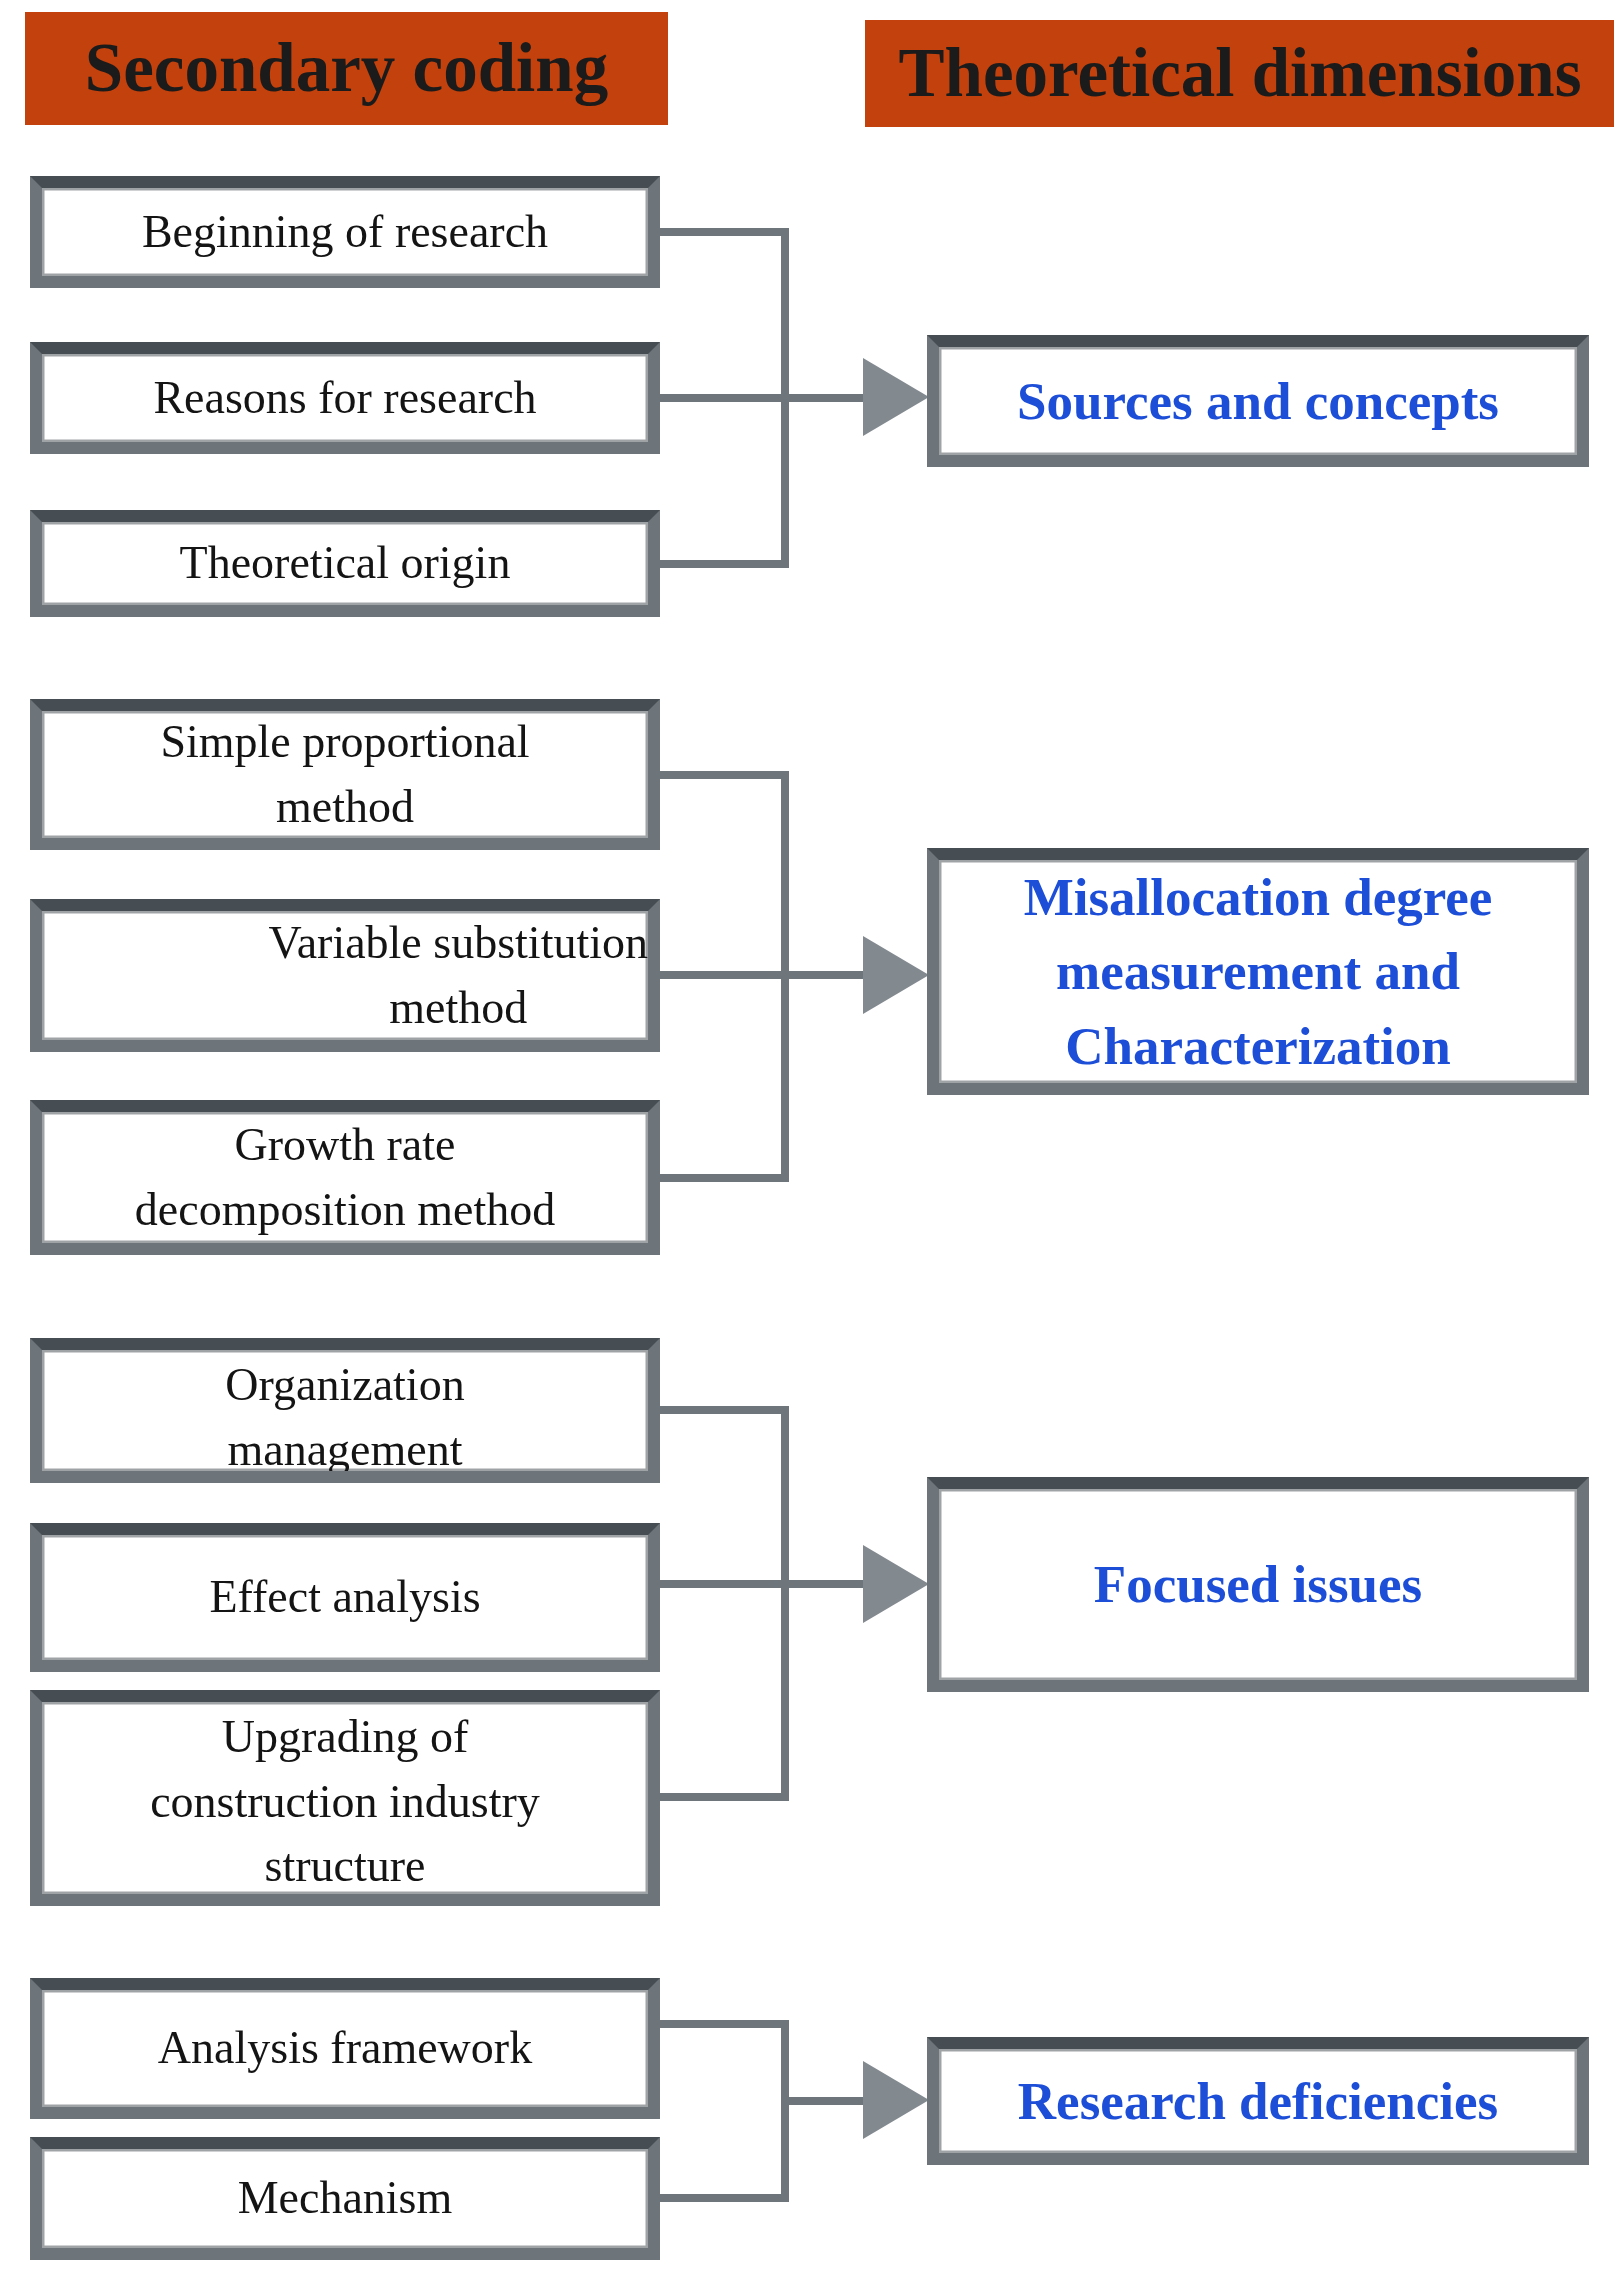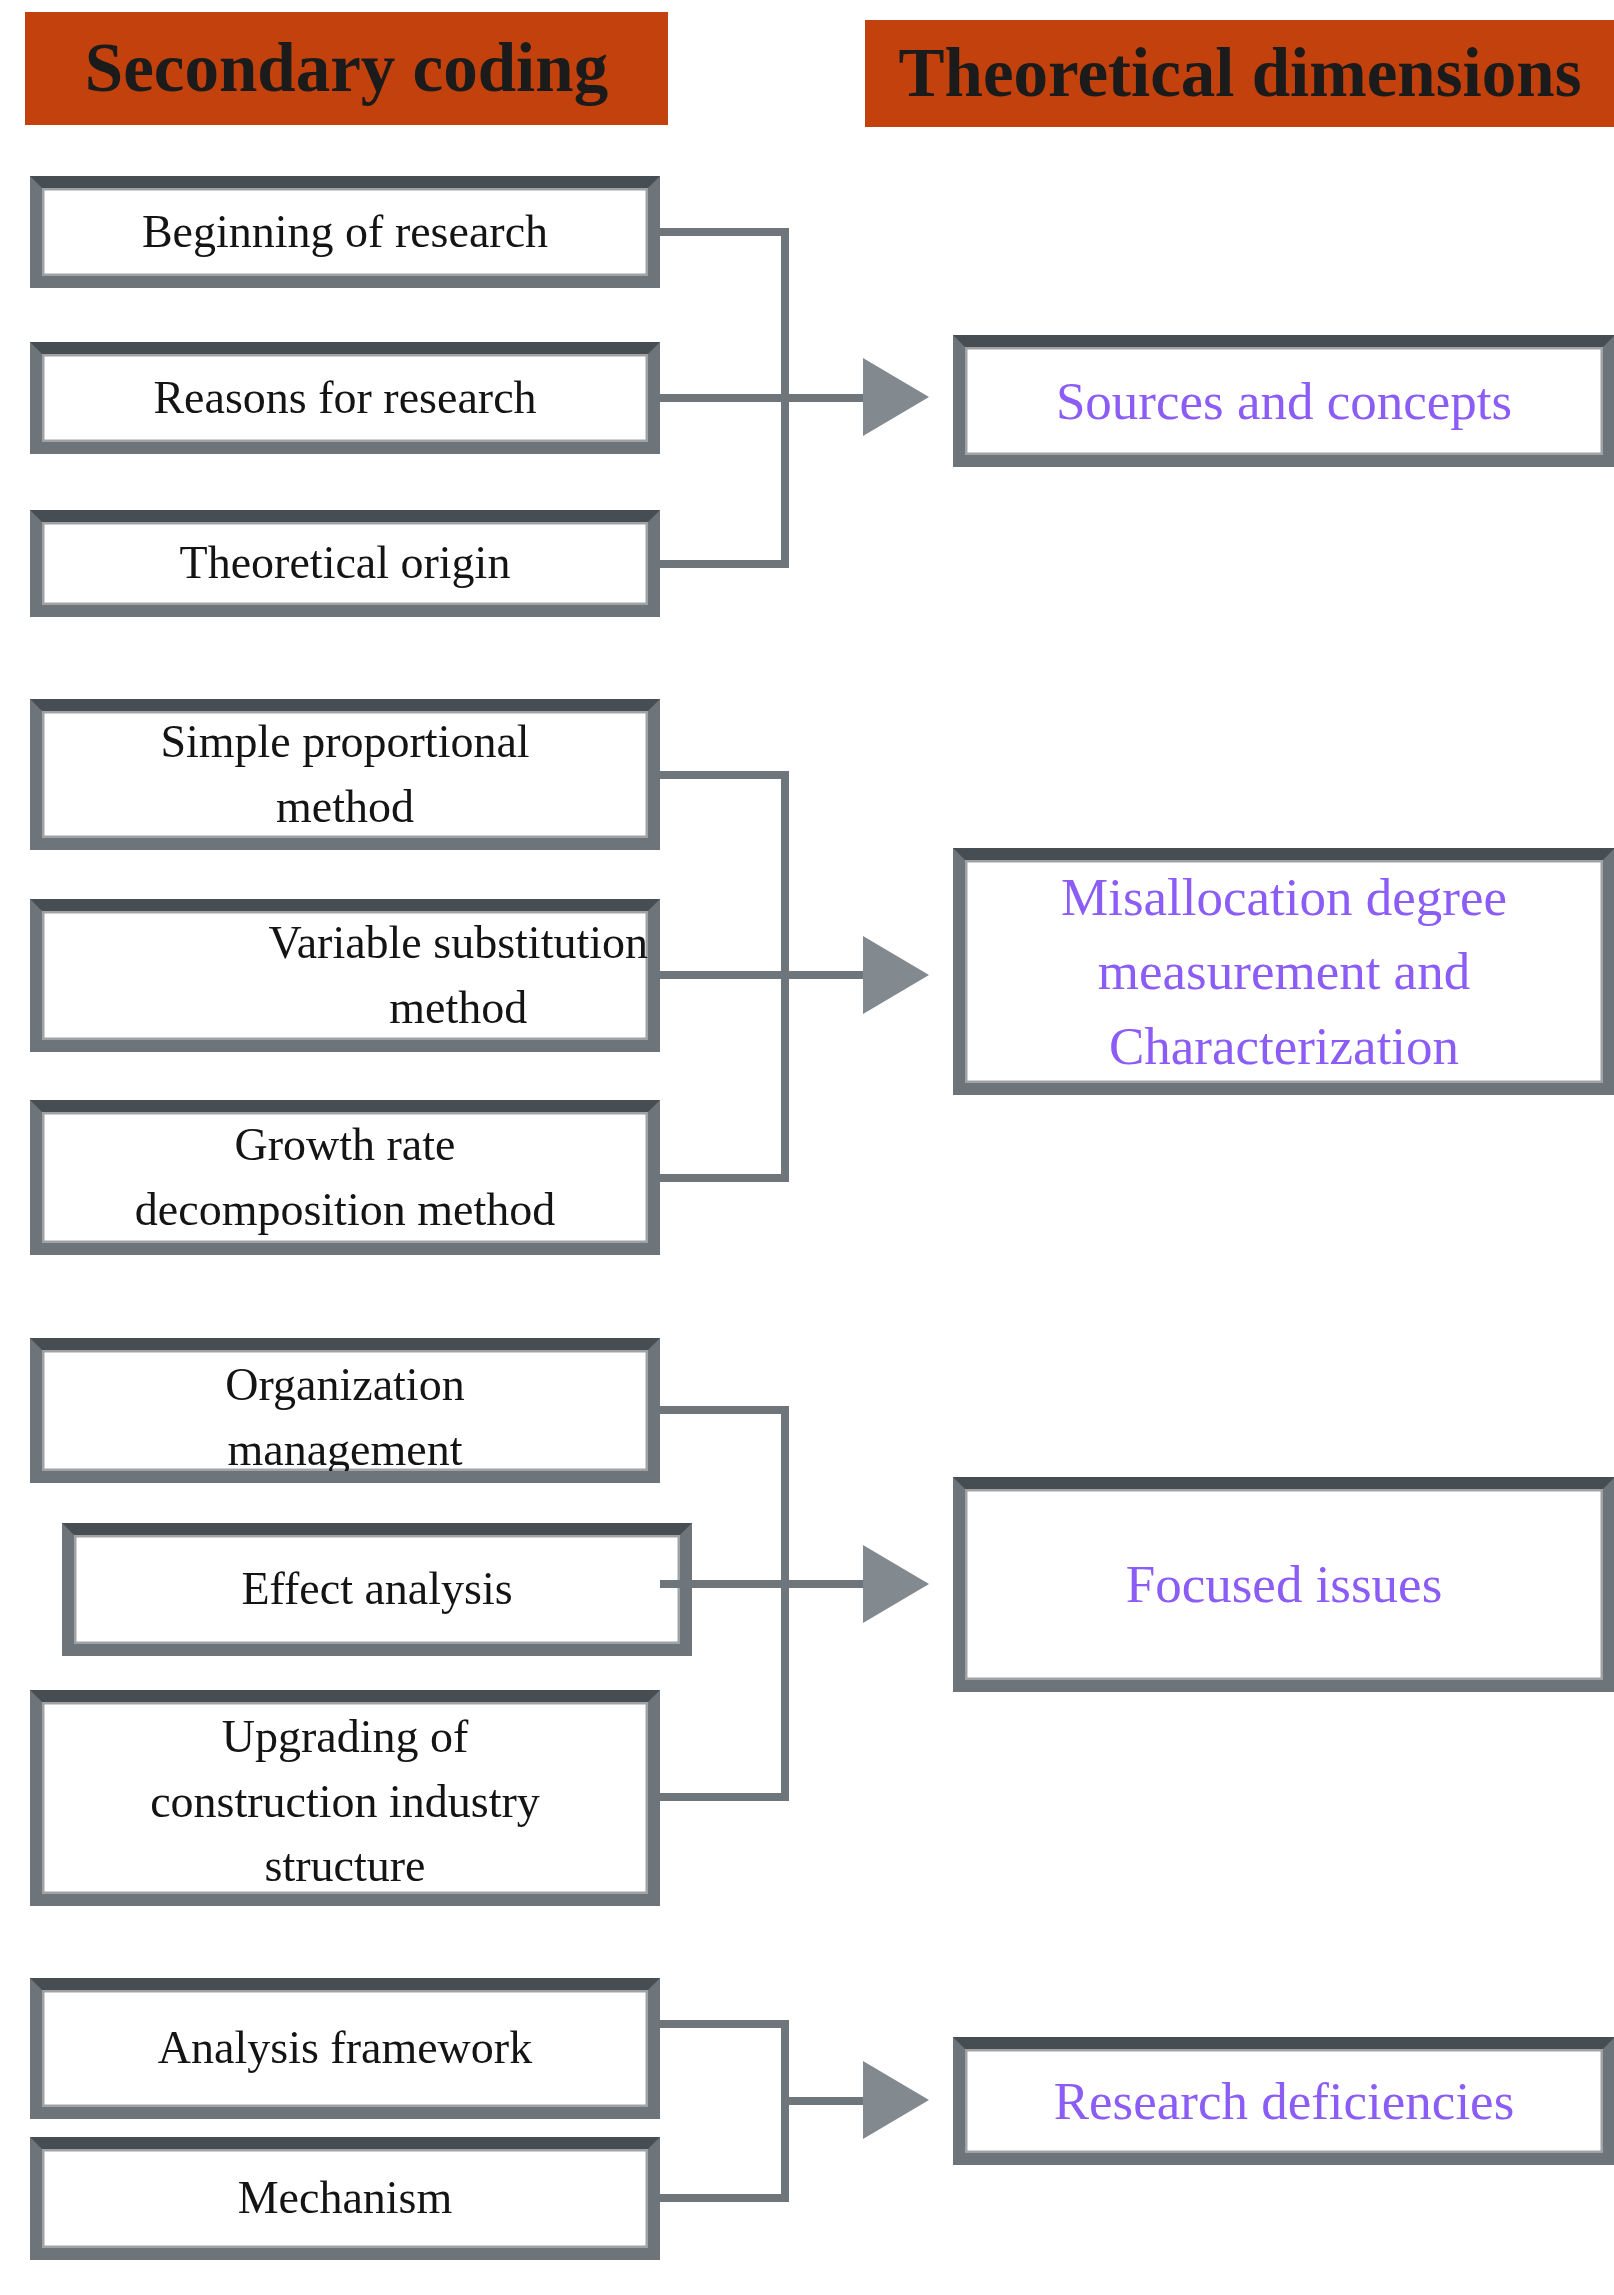--- a/index.html
+++ b/index.html
@@ -6,21 +6,21 @@
   .canvas{position:relative;width:1614px;height:2295px;background:#ffffff;overflow:hidden;
           font-family:"Liberation Serif","DejaVu Serif",serif;color:#141414;}
   .band{position:absolute;background:#c2410c;display:flex;align-items:center;justify-content:center;}
   .col-title{font-weight:700;font-size:69px;line-height:1.05;color:#1b1b1b;white-space:nowrap;}
   .lbox,.rbox{position:absolute;background:#ffffff;box-sizing:border-box;
           border:12.3px solid #6d757a;border-top-color:#474e53;
           box-shadow:inset 0 0 0 2.5px rgba(45,52,57,.45);
           display:flex;flex-direction:column;align-items:center;justify-content:center;
           text-align:center;overflow:hidden;}
   .lbox{left:30px;width:630px;font-size:46px;line-height:1.4;}
-  .rbox{left:927px;width:662px;font-weight:400;font-size:53px;line-height:1.4;color:#8b5cf6;margin-left:26px;}
+  .rbox{left:927px;width:662px;font-weight:700;font-size:53px;line-height:1.4;color:#1d4ed8;}
   .clip-bottom{justify-content:flex-start;padding-top:3.3px;}
   .label{white-space:pre-line;}
   .hline,.vline{position:absolute;background:#6e767c;}
   .hline{height:8.2px;}
   .vline{width:8.2px;}
   .arrowhead{position:absolute;width:0;height:0;
           border-top:39px solid transparent;border-bottom:39px solid transparent;
           border-left:66px solid #82898f;}
 </style>
 </head>
@@ -77,21 +77,21 @@
   <div class="rbox" style="top:848px;height:247px;">
     <span class="label">Misallocation degree
 measurement and
 Characterization</span>
   </div>
 
   <div class="lbox clip-bottom" style="top:1338px;height:145px;">
     <span class="label">Organization
 management</span>
   </div>
-  <div class="lbox" style="top:1523px;height:133px;margin-left:32px;">
+  <div class="lbox" style="top:1523px;height:149px;">
     <span class="label">Effect analysis</span>
   </div>
   <div class="lbox clip-bottom" style="top:1690px;height:216px;">
     <span class="label">Upgrading of
 construction industry
 structure</span>
   </div>
 
   <div class="hline" style="left:660px;top:1406px;width:129px;"></div>
   <div class="hline" style="left:660px;top:1580px;width:211px;"></div>

